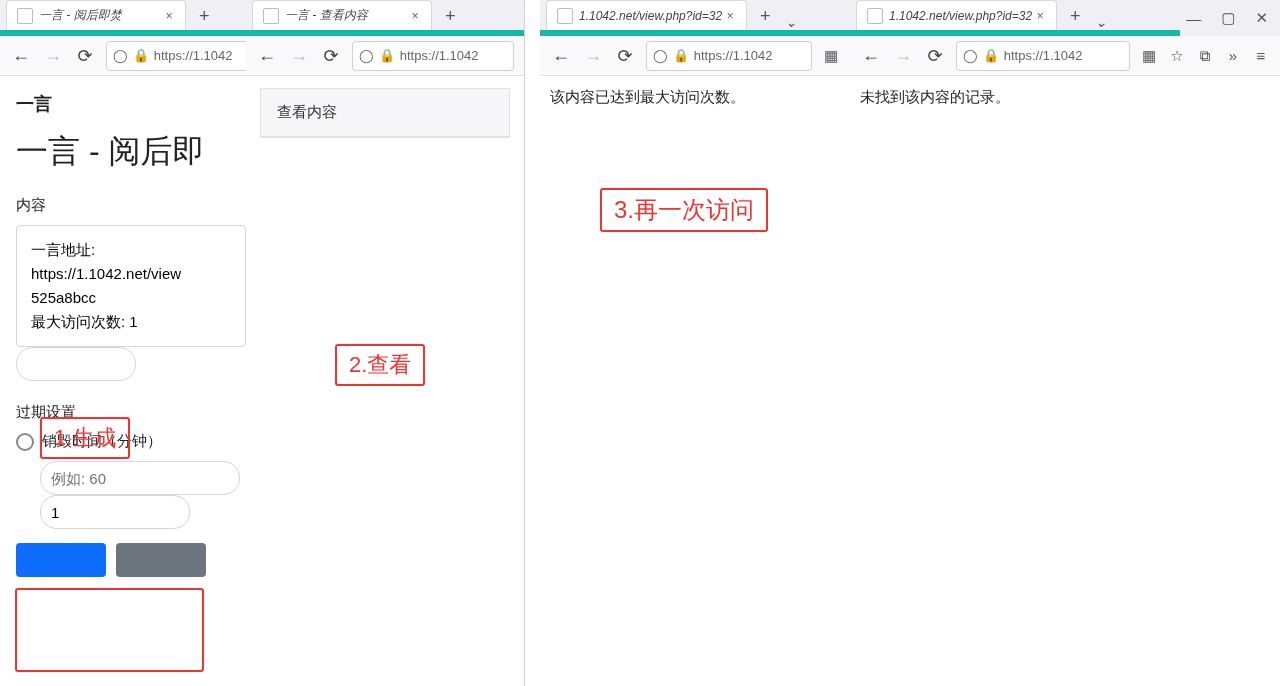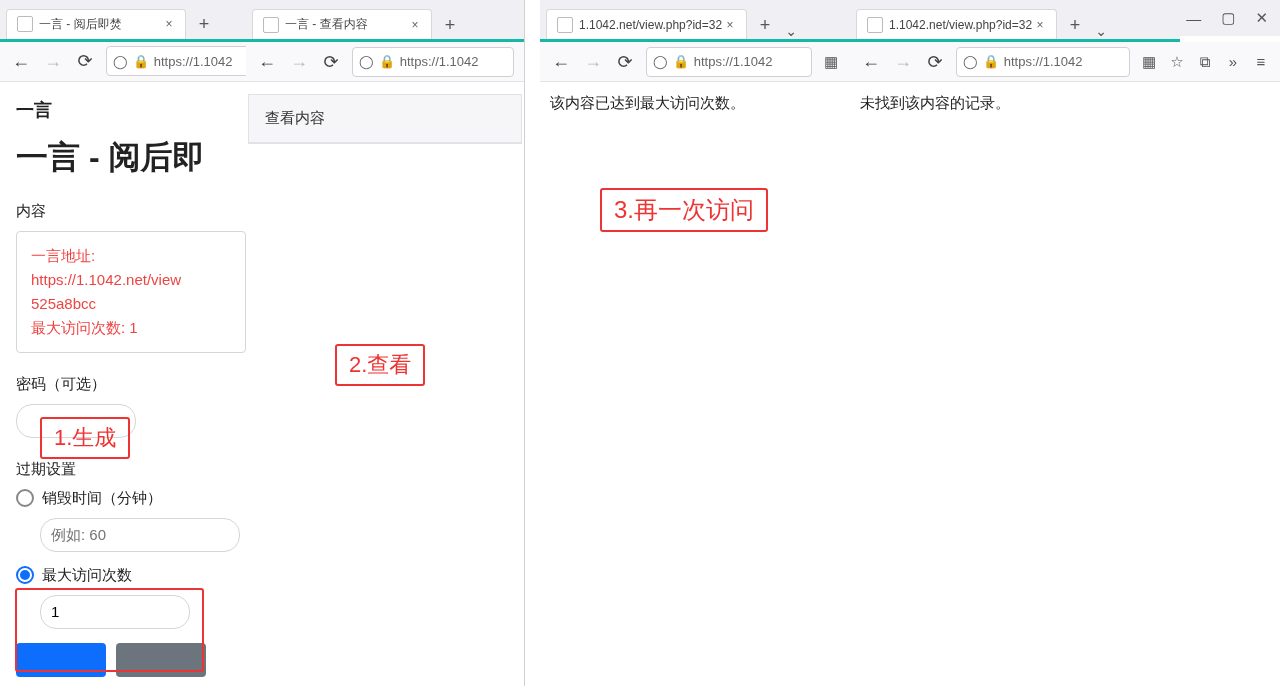--- a/index.html
+++ b/index.html
@@ -1,21 +1,21 @@
 <!DOCTYPE html>
 <html><head>
 <meta charset="utf-8">
 <style>
   html,body{margin:0;padding:0;font-family:"Microsoft YaHei","PingFang SC",Arial,sans-serif;font-size:14px;color:#222;background:#fff;}
   .stage{position:relative;width:1280px;height:686px;overflow:hidden;background:#fff;}
 
   .browser{position:absolute;top:0;display:flex;flex-direction:column;background:#fff;}
 
   
-  .tabstrip{height:42px;background:#f0f0f4;display:flex;align-items:flex-end;padding:0 6px;box-sizing:border-box;border-bottom:3px solid #14b8a6;}
+  .tabstrip{height:36px;background:#f0f0f4;display:flex;align-items:flex-end;padding:0 6px;box-sizing:border-box;border-bottom:6px solid #14b8a6;font-style:italic;}
   .tab{height:30px;flex:0 0 auto;display:flex;align-items:center;background:#fff;border:1px solid #d8d8dc;border-bottom:none;border-radius:4px 4px 0 0;margin-right:4px;padding:0 8px 0 10px;min-width:180px;max-width:220px;box-sizing:border-box;color:#444;font-size:12px;}
   .tab .favicon{width:14px;height:14px;border:1px solid #bbb;border-radius:2px;margin-right:6px;flex:0 0 auto;}
   .tab .label{flex:1 1 auto;white-space:nowrap;overflow:hidden;text-overflow:ellipsis;}
   .tab .close{flex:0 0 auto;width:16px;text-align:center;color:#666;}
   .newtab{width:28px;height:28px;display:flex;align-items:center;justify-content:center;color:#555;font-size:18px;}
   .down{width:24px;text-align:center;color:#555;font-size:14px;}
 
   .toolbar{height:40px;display:flex;align-items:center;gap:10px;padding:0 10px;border-bottom:1px solid #e3e3e7;box-sizing:border-box;background:#f9f9fb;color:#555;}
   .navbtn{width:22px;text-align:center;font-size:18px;color:#444;}
   .pale{opacity:.35;}
@@ -26,34 +26,34 @@
   .tbicon{width:18px;text-align:center;font-size:15px;color:#555;}
 
   .winctrl{height:36px;background:#f0f0f4;display:flex;align-items:center;justify-content:flex-end;gap:20px;padding:0 12px 0 6px;box-sizing:border-box;}
   .winctrl span{color:#555;font-size:15px;}
 
   .content{flex:1 1 auto;overflow:hidden;padding:0;}
 
   
   .p1{padding:12px 16px;}
   .brand{font-size:18px;font-weight:600;margin:4px 0 14px;}
-  .title{font-size:32px;font-weight:700;margin:14px 0 22px;white-space:nowrap;}
+  .title{font-size:32px;font-weight:400;margin:14px 0 22px;white-space:nowrap;}
   .fldlabel{font-size:15px;margin:6px 0 10px;}
-  .txtarea{border:1px solid #d6d6da;border-radius:4px;padding:12px 14px;min-height:110px;font-size:15px;color:#ef4444;line-height:1.6;box-sizing:border-box;width:100%;}
+  .txtarea{border:1px solid #d6d6da;border-radius:4px;padding:12px 14px;min-height:110px;font-size:15px;color:#000000;line-height:1.6;box-sizing:border-box;width:100%;}
   .row{margin-top:22px;}
   .input-sm{border:1px solid #d6d6da;border-radius:16px;height:34px;padding:0 10px;font-size:15px;box-sizing:border-box;}
   .radio-row{display:flex;align-items:center;gap:8px;font-size:15px;margin:6px 0 10px;}
   .radio{appearance:none;width:14px;height:14px;border:2px solid #0d6efd;border-radius:50%;display:inline-block;position:relative;}
   .radio.on::after{content:"";position:absolute;inset:2px;border-radius:50%;background:#0d6efd;}
   .radio.off{border-color:#888;}
   .btn-primary{background:#0d6efd;border-radius:4px;height:34px;}
   .btn-secondary{background:#6c757d;border-radius:4px;height:34px;}
 
   
-  .card{margin:12px 2px;border:1px solid #e2e2e6;border-radius:0;overflow:hidden;}
+  .card{margin:12px 14px;border:1px solid #e2e2e6;border-radius:0;overflow:hidden;}
   .card-h{background:#f6f6f8;border-bottom:1px solid #e2e2e6;padding:14px 16px;font-size:15px;color:#333;}
   .card-b{padding:20px 24px;font-size:14px;color:#333;}
 
   
   .msg{padding:12px 10px;font-size:15px;}
 
   
   .callout{position:absolute;border:2px solid #e33;color:#e33;border-radius:3px;padding:4px 12px;font-size:22px;font-weight:500;background:transparent;white-space:nowrap;}
   .box-red{border:2px solid #e33;border-radius:3px;position:absolute;}
 
@@ -97,35 +97,30 @@
       <div class="brand">一言</div>
       <div class="title">一言 - 阅后即</div>
 
       <div class="fldlabel">内容</div>
       <div class="txtarea">
         <div>一言地址: https://1.1042.net/view</div>
         <div>525a8bcc</div>
         <div>最大访问次数: 1</div>
       </div>
 
-      <div class="row fldlabel">密码（可选）</div>
       <input class="input-sm" style="width: 120px;">
 
       <div class="row fldlabel">过期设置</div>
 
       <div class="radio-row">
         <span class="radio off"></span>
         <span>销毁时间（分钟）</span>
       </div>
       <input class="input-sm" style="width: 200px; margin-left: 24px; color: rgb(153, 153, 153);" placeholder="例如: 60">
 
-      <div class="radio-row" style="margin-top:14px;">
-        <span class="radio on"></span>
-        <span>最大访问次数</span>
-      </div>
       <input class="input-sm" style="width: 150px; margin-left: 24px;" value="1">
 
       <div class="btnrow">
         <div class="btn-primary" style="width:90px;"></div>
         <div class="btn-secondary" style="width:90px;"></div>
       </div>
     </div>
   </div>
 
   <div class="browser cut" id="b2">

